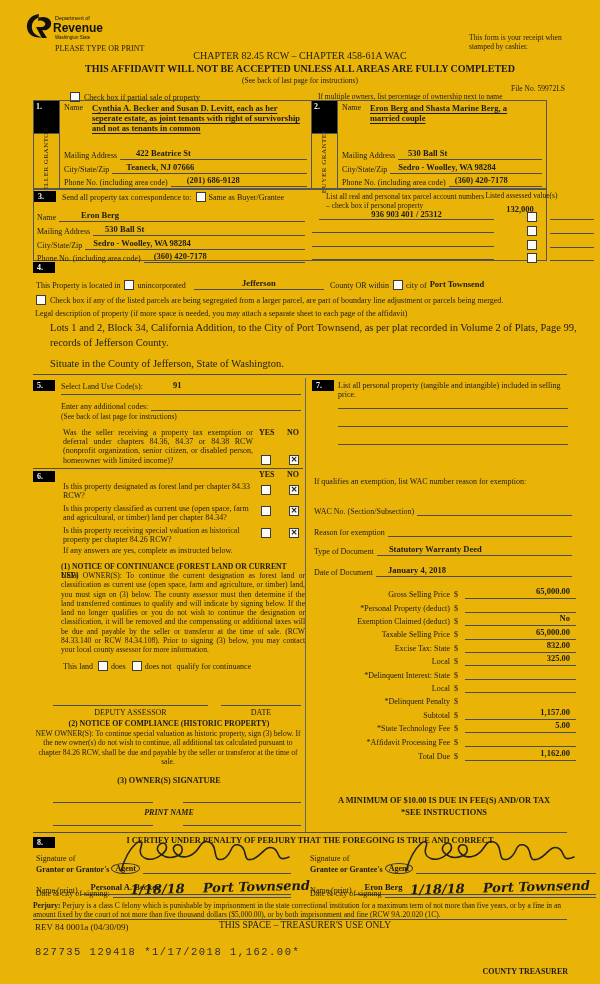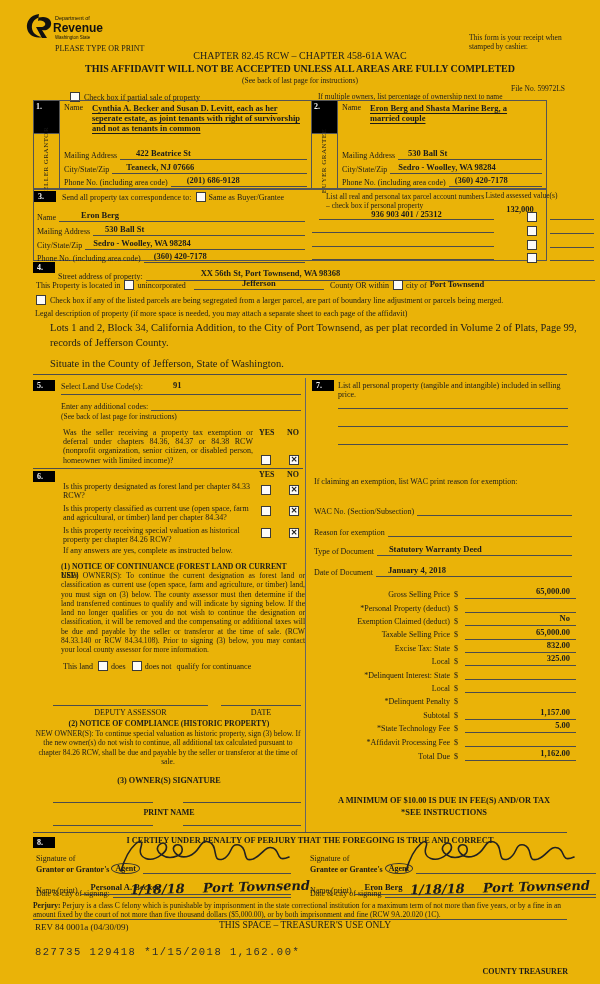--- a/index.html
+++ b/index.html
@@ -152,24 +152,20 @@
   </div>
 
   <div class="abs sm ctr" style="left:445px;top:191px;width:153px;">Listed assessed value(s)</div>
   <div class="abs val ctr" style="left:470px;top:204px;width:100px;">132,000</div>
   <div class="abs line" style="left:550px;top:219px;width:44px;"></div>
   <div class="abs line" style="left:550px;top:233px;width:44px;"></div>
   <div class="abs line" style="left:550px;top:247px;width:44px;"></div>
   <div class="abs line" style="left:550px;top:260px;width:44px;"></div>
 
   <div class="numsm" style="left:33px;top:262px;">4.</div>
-  <div class="abs row" style="left:58px;top:262px;width:537px;">
-    <span class="lbl">Street address of property:</span>
-    <span class="fill"><span class="val" style="margin-left:55px;">XX 56th St, Port Townsend, WA  98368</span></span>
-  </div>
   <div class="abs row lbl" style="left:36px;top:279px;width:540px;">
     <span>This Property is located in</span>
     <span class="cb" style="margin-left:4px;"></span>
     <span style="margin-left:3px;">unincorporated</span>
     <span class="line val ctr" style="width:130px;margin-left:8px;">Jefferson</span>
     <span style="margin-left:6px;">County OR  within</span>
     <span class="cb" style="margin-left:4px;"></span>
     <span style="margin-left:3px;">city of</span>
     <span class="val" style="margin-left:3px;">Port Townsend</span>
   </div>
@@ -245,33 +241,33 @@
     <div class="abs line" style="left:188px;top:327px;width:80px;"></div>
     <div class="abs lbl ctr" style="left:20px;top:330px;width:155px;">DEPUTY ASSESSOR</div>
     <div class="abs lbl ctr" style="left:188px;top:330px;width:80px;">DATE</div>
 
     <div class="abs b ctr" style="left:8px;top:341px;width:256px;font-size:7.8px;">(2) NOTICE OF COMPLIANCE (HISTORIC PROPERTY)</div>
     <div class="abs ctr" style="left:2px;top:351px;width:266px;font-size:7.6px;line-height:1.25;">NEW OWNER(S):  To continue special valuation as historic property, sign (3) below.  If the new owner(s) do not wish to continue, all additional tax calculated pursuant to chapter 84.26 RCW, shall be due and payable by the seller or transferor at the time of sale.</div>
 
     <div class="abs b ctr" style="left:8px;top:398px;width:256px;font-size:8.2px;">(3)  OWNER(S) SIGNATURE</div>
     <div class="abs line" style="left:20px;top:424px;width:100px;"></div>
     <div class="abs line" style="left:150px;top:424px;width:118px;"></div>
-    <div class="abs lbl b ctr" style="left:8px;top:430px;width:256px;">PRINT NAME</div>
+    <div class="abs lbl b ctr" style="left:8px;top:430px;width:256px;font-style:italic;">PRINT NAME</div>
     <div class="abs line" style="left:20px;top:447px;width:100px;"></div>
     <div class="abs line" style="left:150px;top:447px;width:118px;"></div>
   </div>
 
   <div class="abs" style="left:310px;top:378px;width:268px;height:455px;">
     <div class="numsm" style="left:2px;top:2px;">7.</div>
     <div class="abs lbl" style="left:28px;top:3px;width:230px;">List all personal property (tangible and intangible) included in selling price.</div>
     <div class="abs line" style="left:28px;top:30px;width:230px;"></div>
     <div class="abs line" style="left:28px;top:48px;width:230px;"></div>
     <div class="abs line" style="left:28px;top:66px;width:230px;"></div>
 
-    <div class="abs lbl" style="left:4px;top:99px;width:260px;">If claiming an exemption, list WAC print reason for exemption:</div>
+    <div class="abs lbl" style="left:4px;top:99px;width:260px;">If qualifies an exemption, list WAC number reason for exemption:</div>
 
     <div class="abs row lbl" style="left:4px;top:128px;width:258px;">
       <span>WAC No. (Section/Subsection)</span>
       <span class="fill"></span>
     </div>
     <div class="abs row lbl" style="left:4px;top:149px;width:258px;">
       <span>Reason for exemption</span>
       <span class="fill"></span>
     </div>
     <div class="abs row lbl" style="left:4px;top:167px;width:258px;">
@@ -400,15 +396,15 @@
   <div class="abs sm" style="left:33px;top:901px;width:545px;">
     <span class="b">Perjury:</span>
     <span>Perjury is a class C felony which is punishable by imprisonment in the state correctional institution for a maximum term of not more than five years, or by a fine in an amount fixed by the court of not more than five thousand dollars ($5,000.00), or by both imprisonment and fine (RCW 9A.20.020 (1C).</span>
   </div>
   <div class="abs line" style="left:33px;top:919px;width:534px;"></div>
 
   <div class="abs" style="left:35px;top:922px;font-size:9px;">REV 84 0001a (04/30/09)</div>
   <div class="abs ctr" style="left:180px;top:920px;width:250px;font-size:9.5px;">THIS SPACE – TREASURER'S USE ONLY</div>
   <div class="abs b rt" style="left:440px;top:919px;width:128px;font-size:8px;margin-top:48px;">COUNTY TREASURER</div>
 
-  <div class="abs mono" style="left:35px;top:946px;font-size:10.5px;letter-spacing:1.5px;color:#2e2e2e;">827735 129418 *1/15/2018 1,162.00*</div>
+  <div class="abs mono" style="left:35px;top:946px;font-size:10.5px;letter-spacing:1.5px;color:#2e2e2e;">827735 129418 *1/17/2018 1,162.00*</div>
 
 </div>
 
 </body></html>

